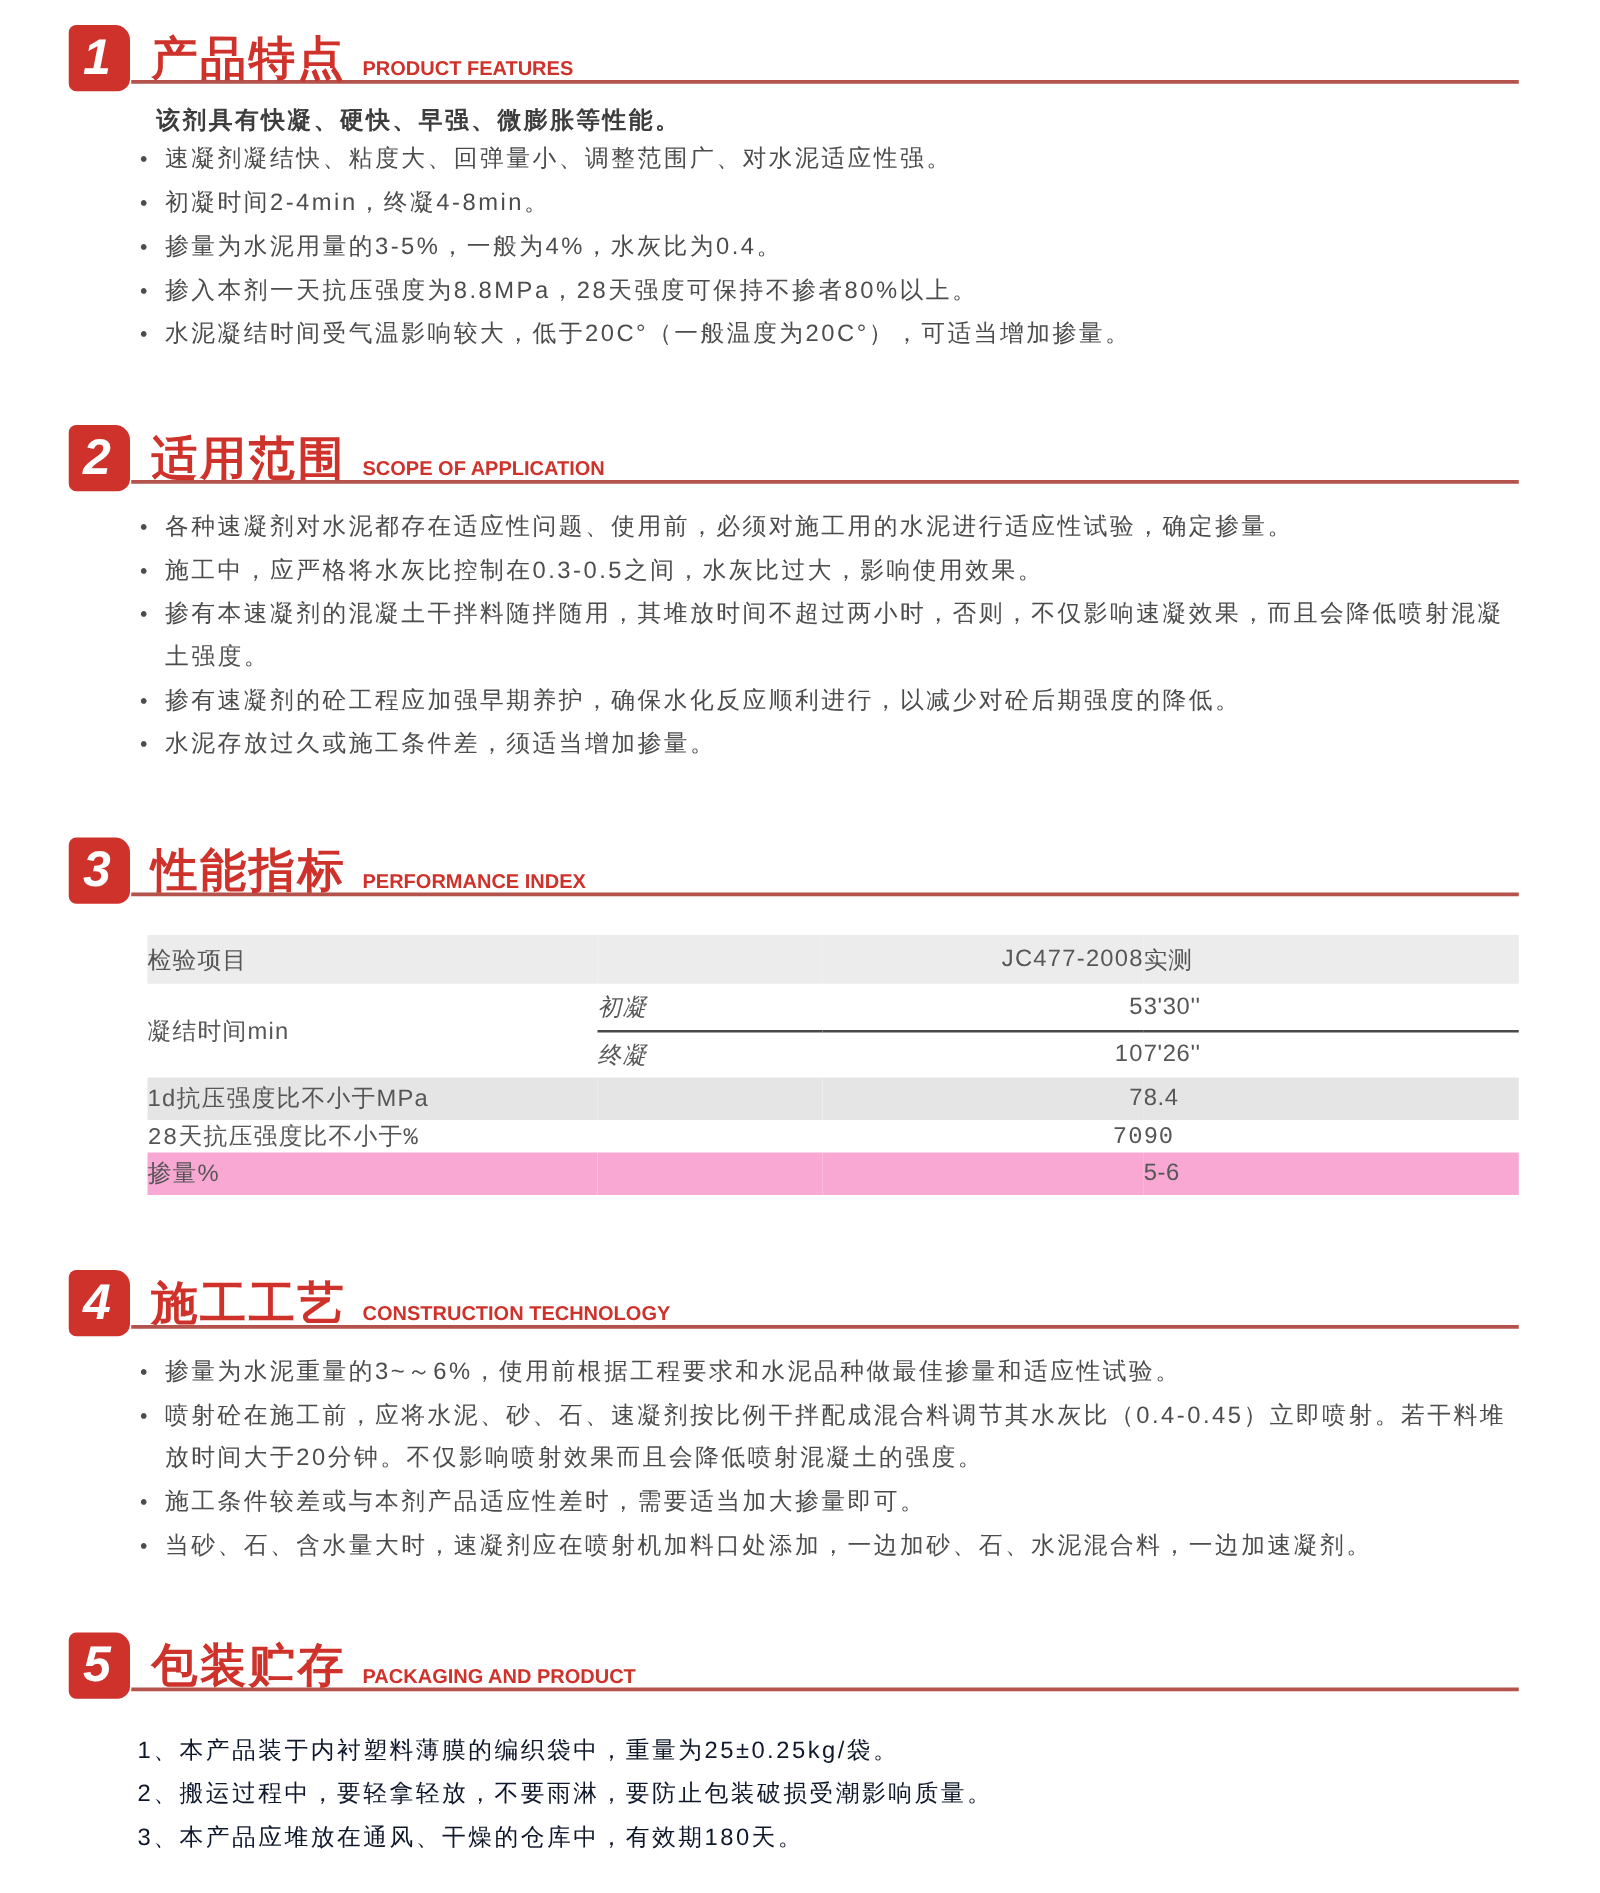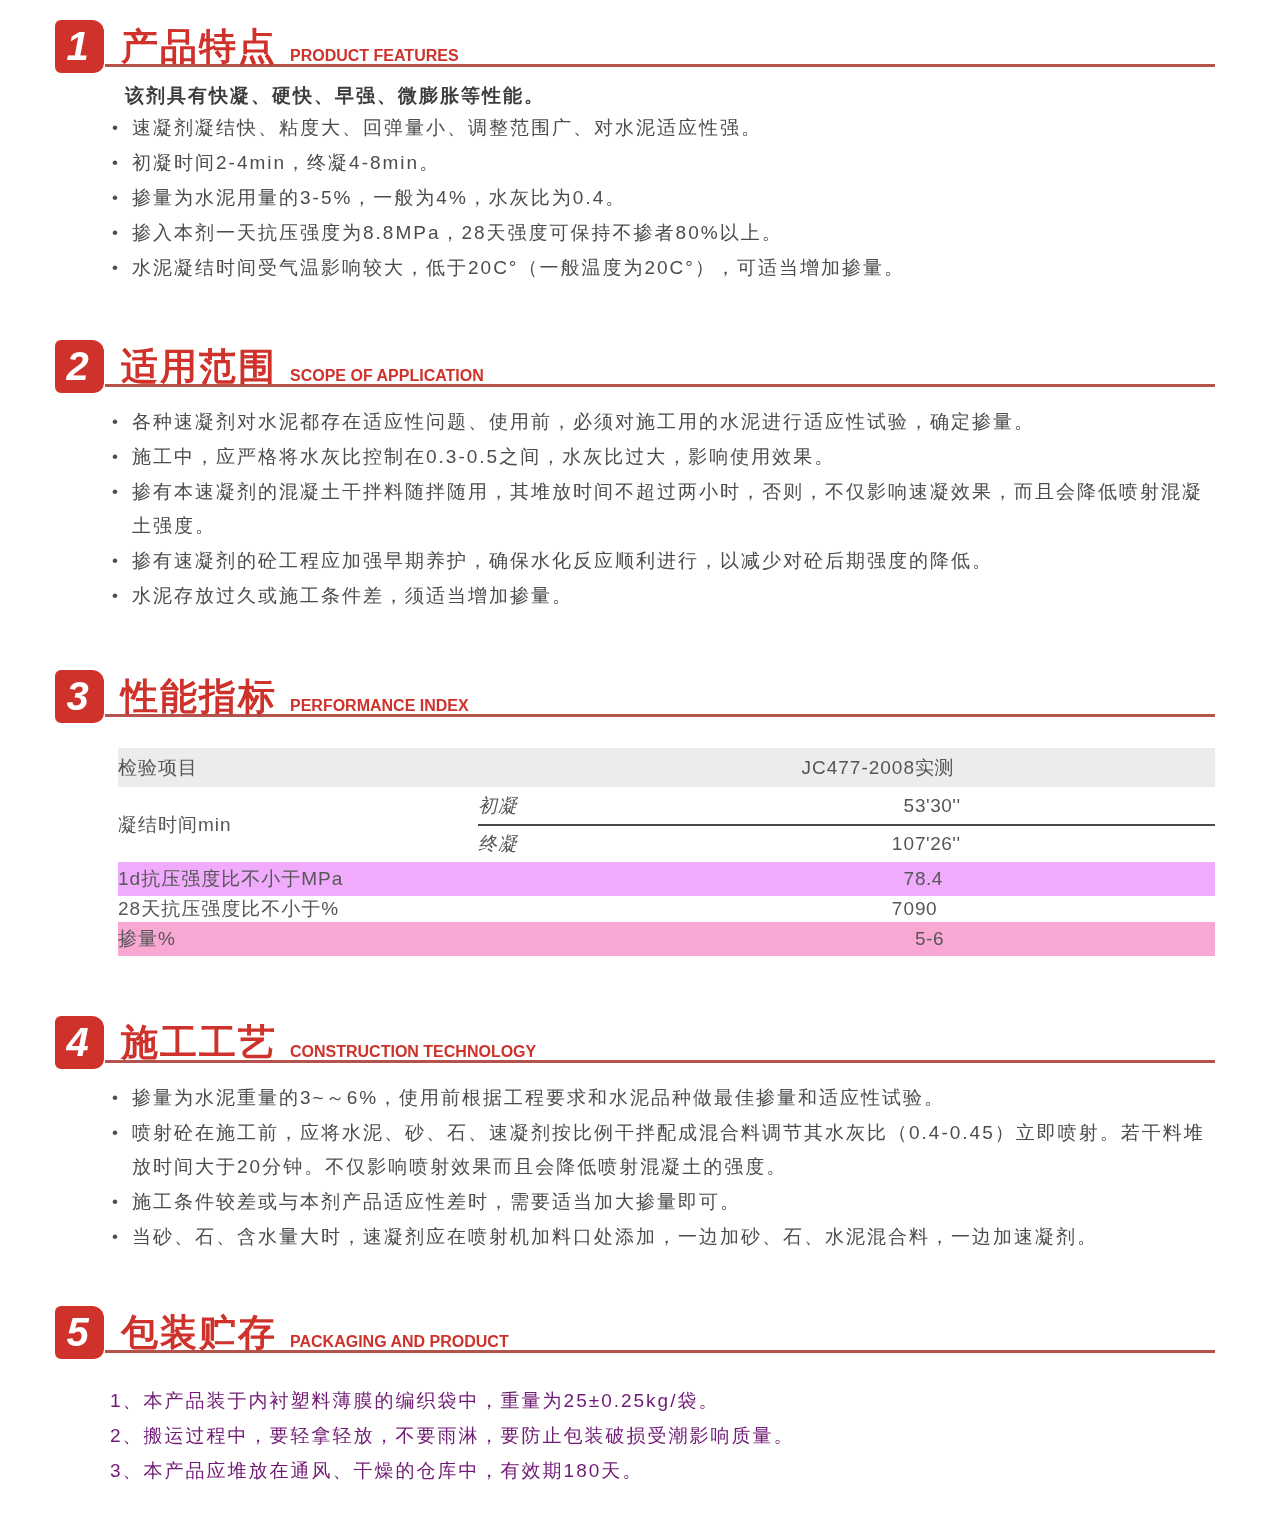--- a/index.html
+++ b/index.html
@@ -18,30 +18,30 @@
   .title-en { color:#ce322b; font-size:16px; font-weight:bold; line-height:21px; padding-bottom:1px; white-space:nowrap;text-align:center; }
 
   .intro { margin:9px 0 2px 70px; font-size:19px; font-weight:bold; color:#3d3d3d; letter-spacing:2px; }
 
   .bullets { margin-top:11px; padding-left:57px; }
   .bullet { display:flex; font-size:19px; line-height:34px; letter-spacing:2px; color:#4c4c4c; margin-bottom:1px; }
   .bullet .dot { flex:0 0 20px; font-size:17px; color:#4c4c4c; }
   .bullet .txt { flex:1; max-width:1085px; }
 
   .numlist { margin-top:24px; padding-left:55px; }
-  .numitem { font-size:19px; line-height:34px; letter-spacing:2px; color:#701a75; margin-bottom:1px; }
+  .numitem { font-size:19px; line-height:34px; letter-spacing:2px; color:#0f172a; margin-bottom:1px; }
 
   table.perf { margin:24px 0 0 63px; width:1097px; border-collapse:collapse; table-layout:fixed;
     font-size:19px; color:#565656; letter-spacing:1px; }
   table.perf td { padding:0; vertical-align:middle; }
   col.c1 { width:360px; } col.c2 { width:180px; } col.c3 { width:257px; } col.c4 { width:300px; }
   tr.hrow { height:39px; background:#ececec;border-radius:17px; }
   tr.rA { height:38px; } tr.rB { height:37px; }
-  tr.rC { height:34px; background:#f0abfc; }
-  tr.rD { height:16px; }
+  tr.rC { height:34px; background:#e5e5e5; }
+  tr.rD { height:16px;font-family:Liberation Mono, monospace; }
   tr.rE { height:34px; background:#f9a8d4; }
   td.lab { padding-left:14px; text-align:left; }
   td.sub { padding-left:12px; text-align:left;font-style:italic; }
   td.ctr { text-align:right; }
   td.mea { text-align:left; padding-left:120px; letter-spacing:0.5px; }
   tr.rB td { border-top:2px solid #4a4a4a; }
 </style>
 </head>
 <body>
 

